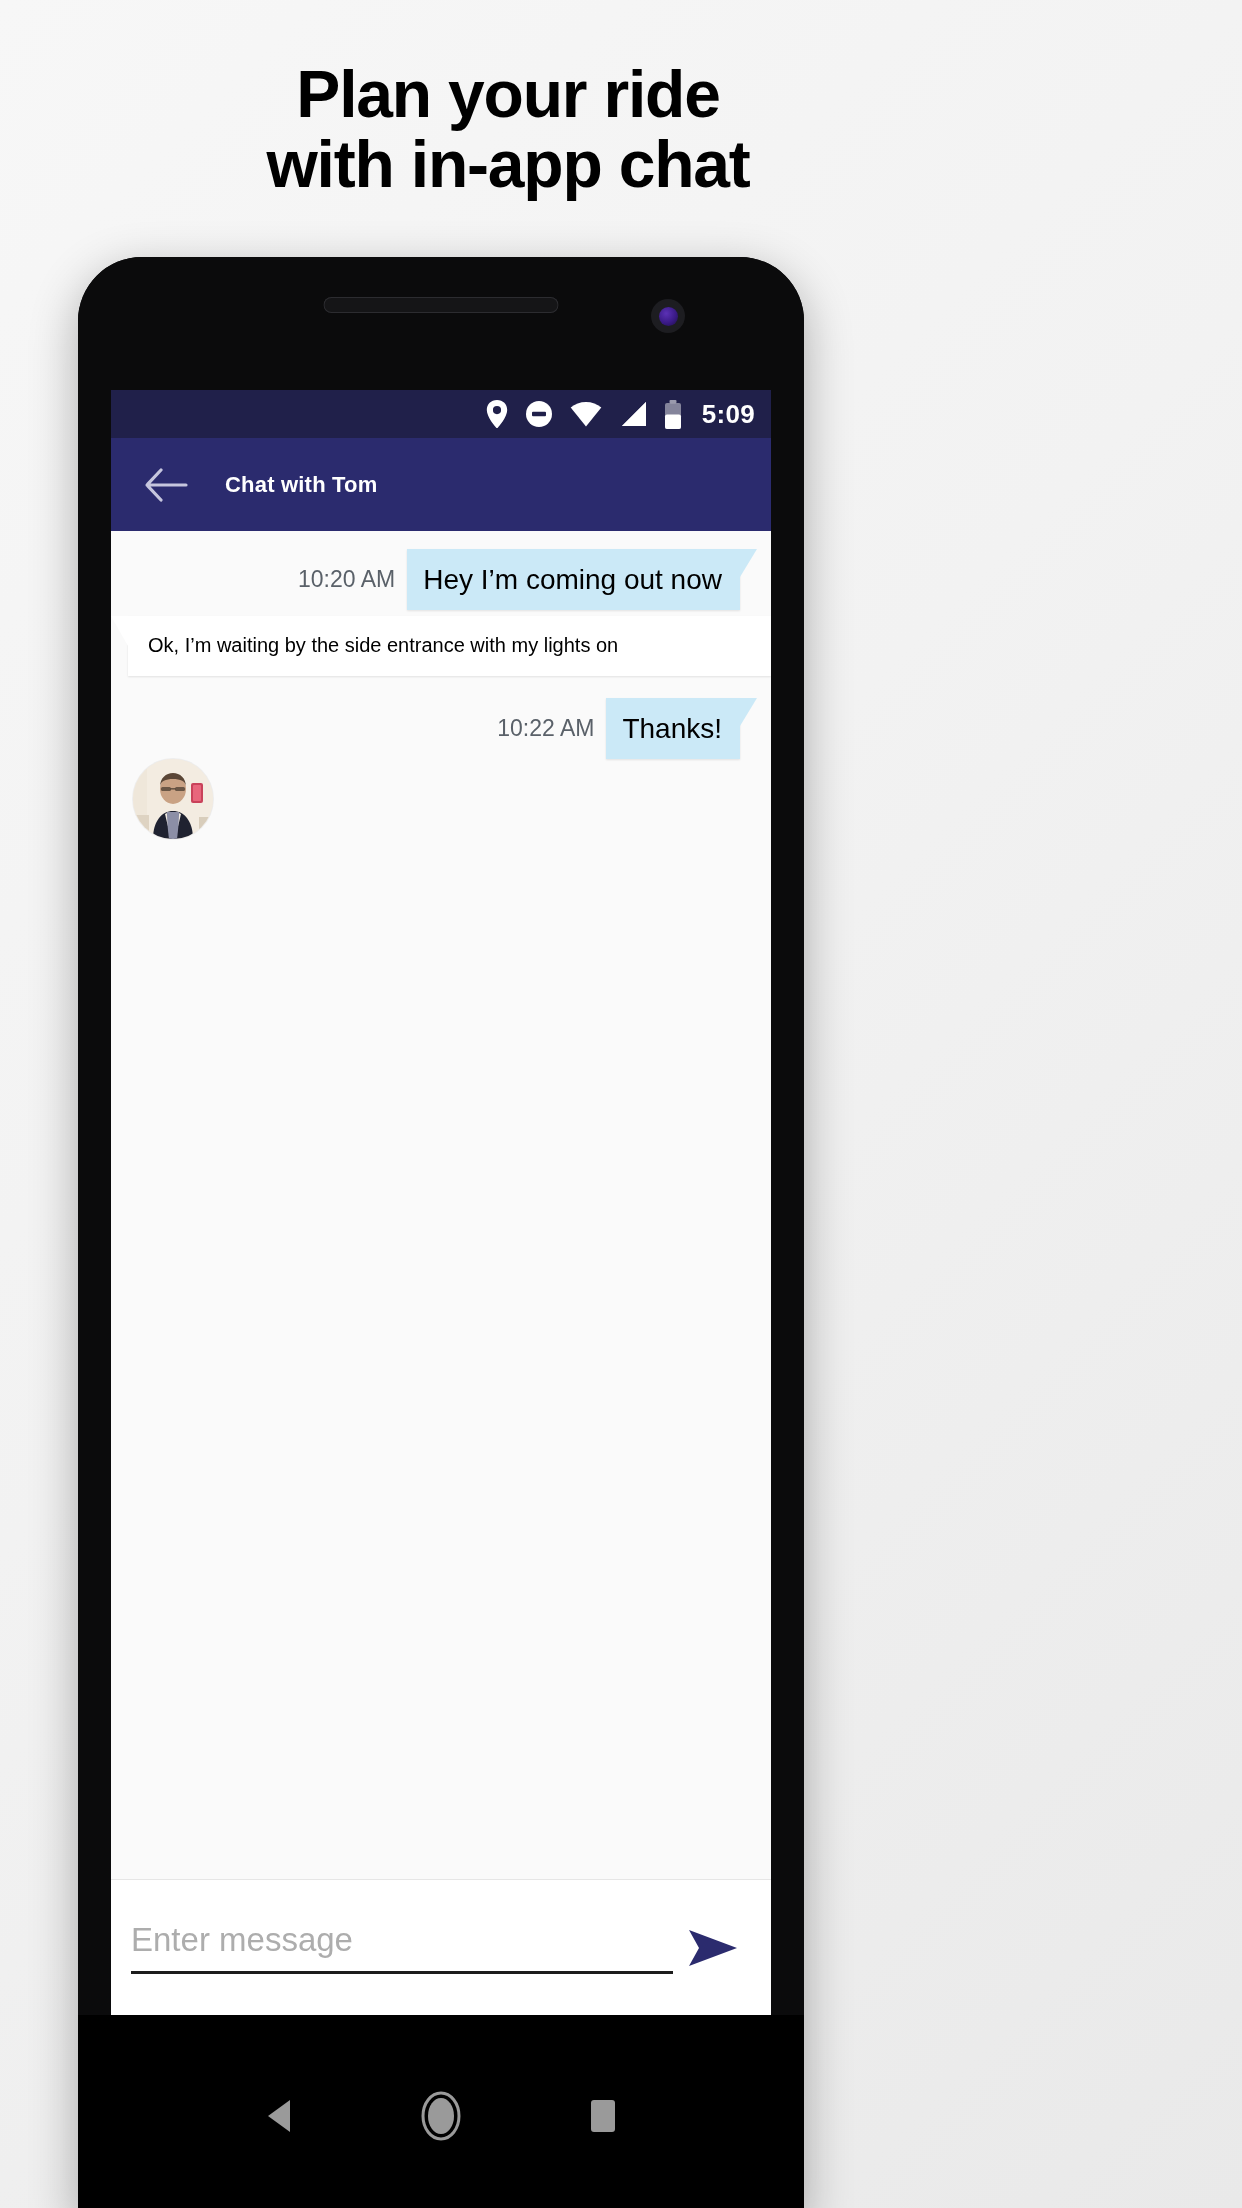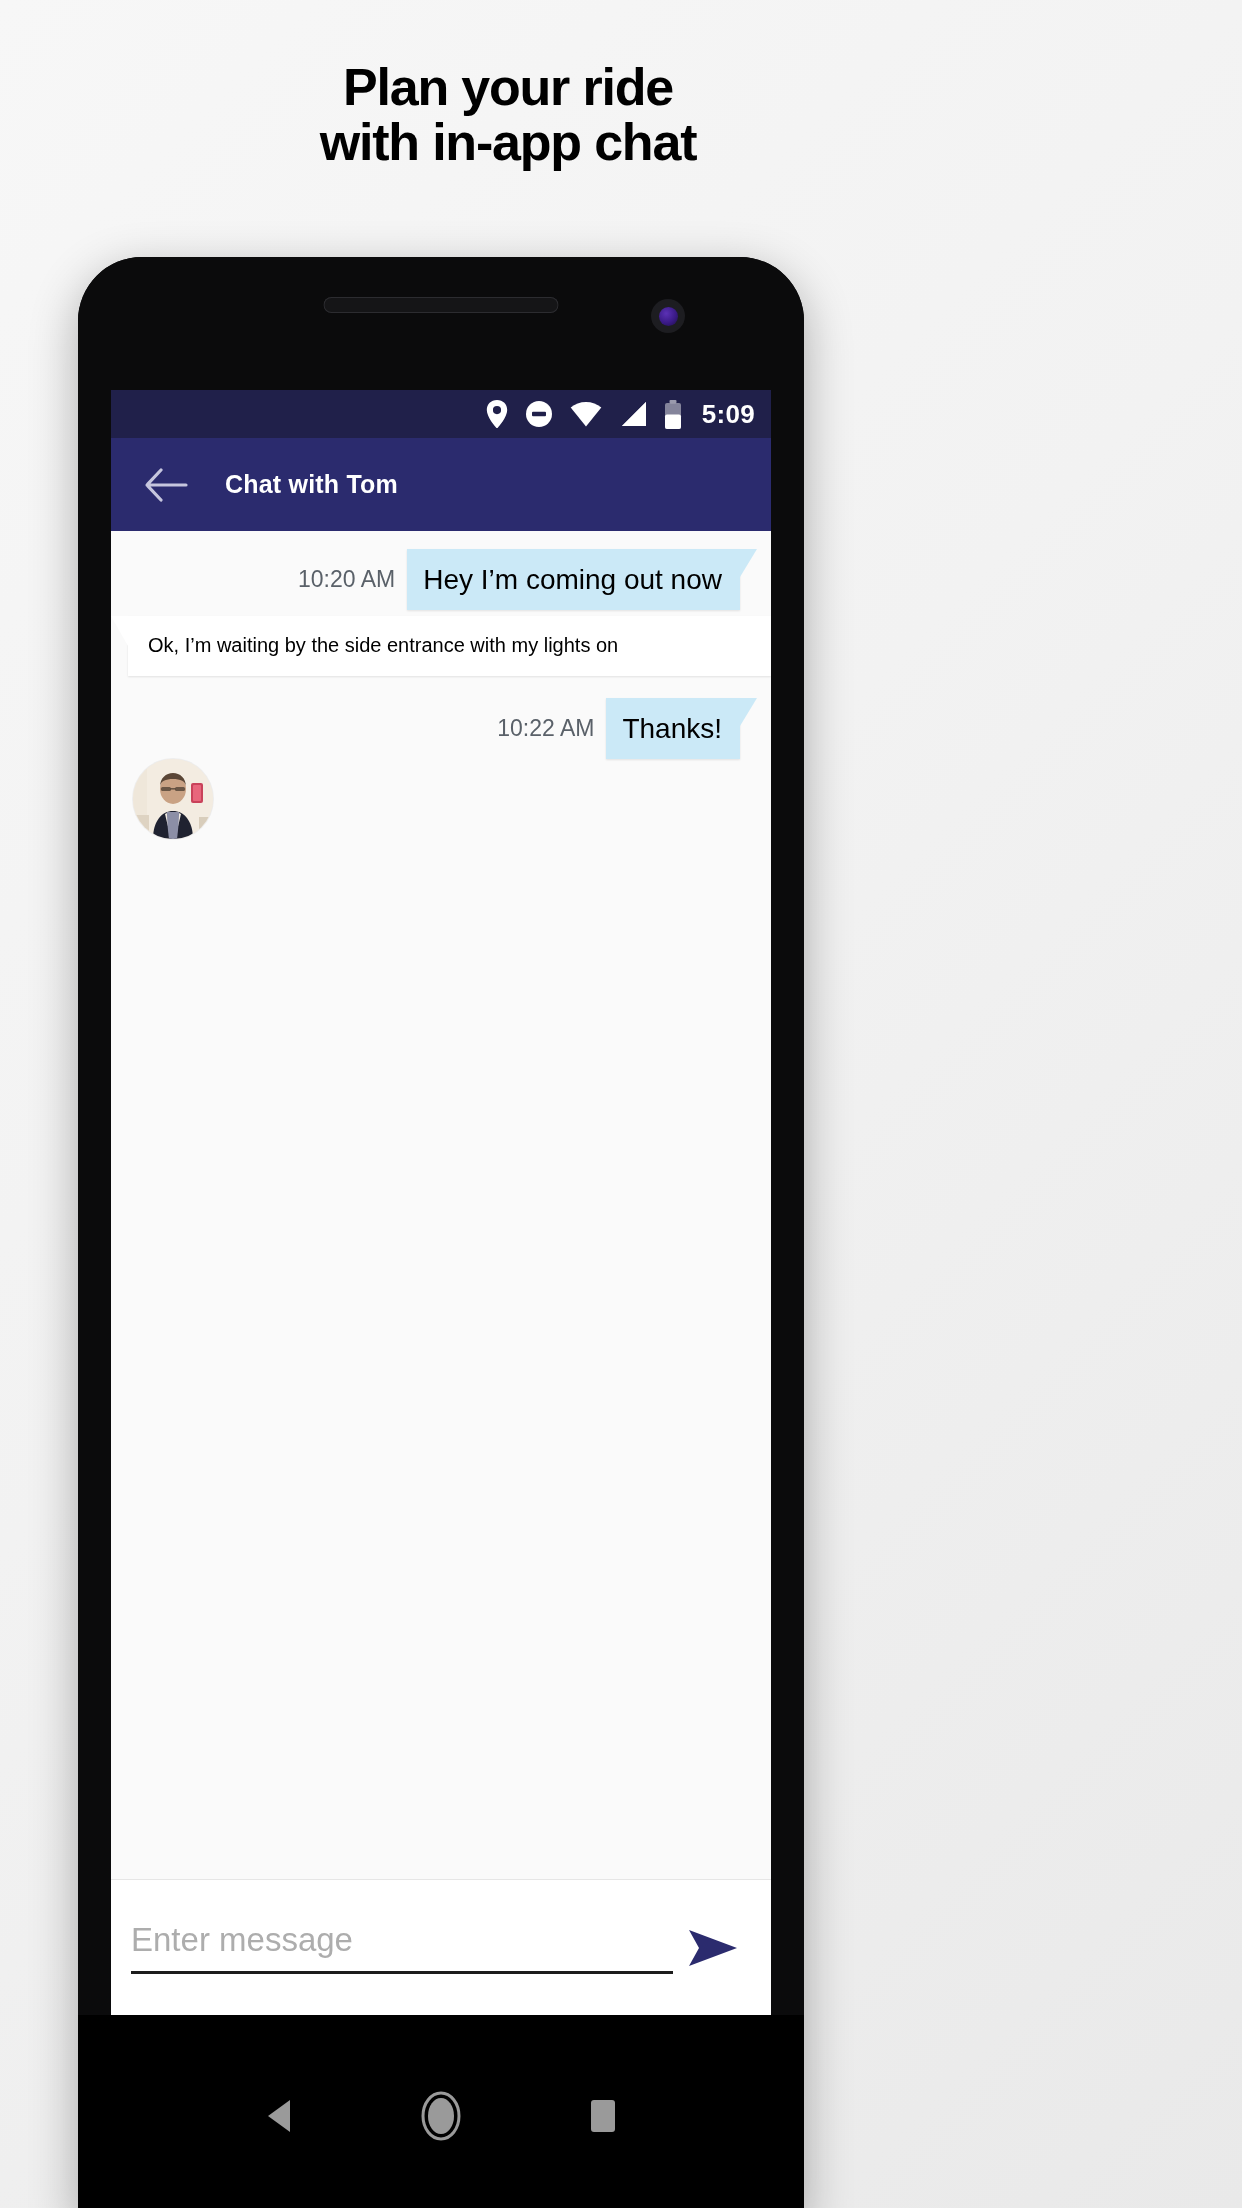--- a/index.html
+++ b/index.html
@@ -11,21 +11,21 @@
   body {
     background:linear-gradient(135deg,#f7f7f7 0%,#f2f2f2 45%,#e9e9e9 100%);
     position:relative;
   }
 
   
   #headline {
     position:absolute; top:60px; left:0; width:1016px;
     text-align:center;
     color:#000;
-    font-size:52px;
+    font-size:66px;
     font-weight:700;
     line-height:1.06;
     letter-spacing:-1.2px;
   }
   #headline .hl-line { display:block; }
 
   
   #phone {
     position:absolute;
     left:78px; top:257px;
@@ -80,21 +80,21 @@
   }
 
   
   #app-bar {
     height:93px; background:#2b2b6e;
     display:flex; align-items:center;
     padding-left:33px; gap:37px;
     flex:none;
   }
   #app-bar-title {
-    color:#fff; font-size:25px; font-weight:700; letter-spacing:.2px;
+    color:#fff; font-size:22px; font-weight:700; letter-spacing:.2px;
   }
 
   
   #message-list {
     flex:1 1 auto; background:#fafafa;
     padding-top:18px;
     overflow:hidden;
     position:relative;
   }
 

